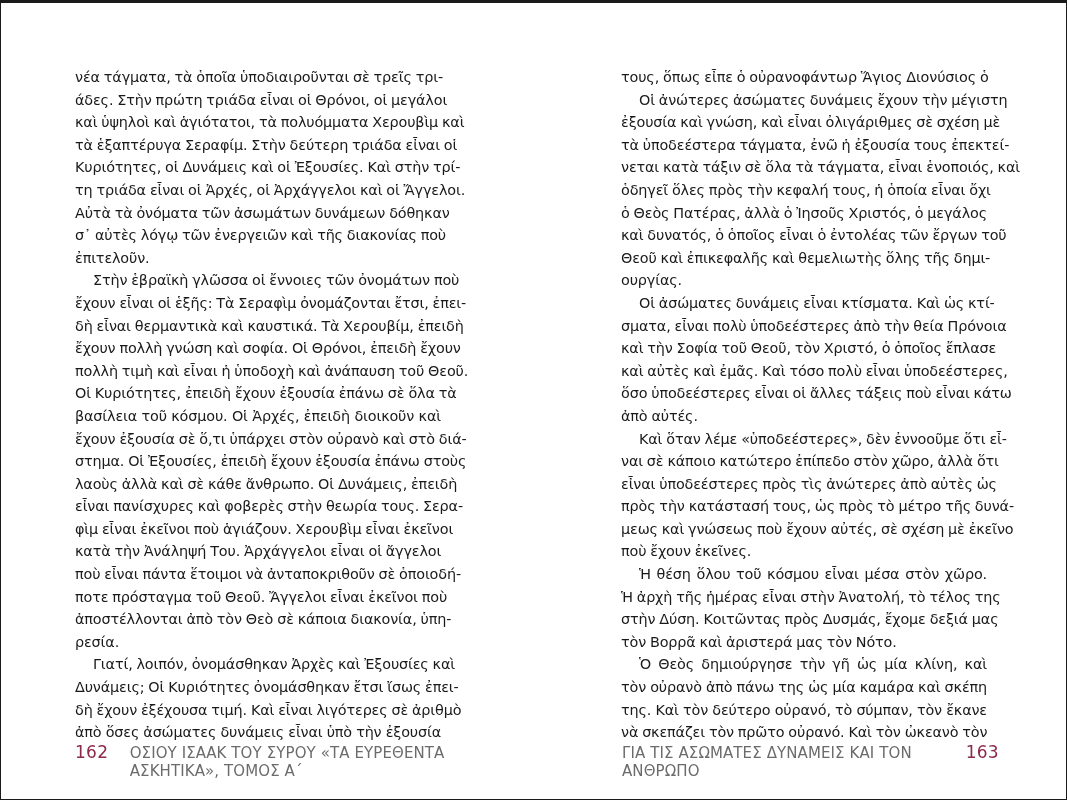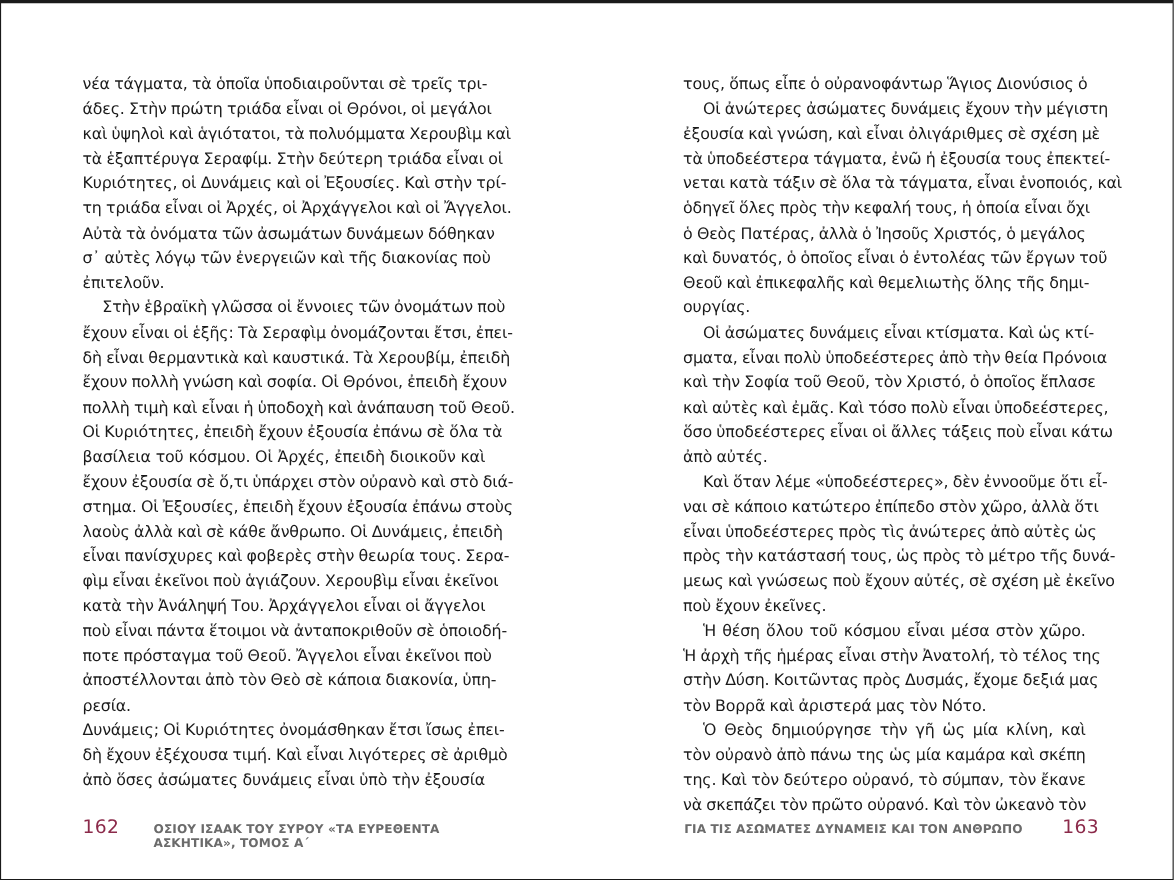--- a/index.html
+++ b/index.html
@@ -65,24 +65,23 @@
     display: flex;
     align-items: baseline;
   }
   .page-number {
     color: #8b2a4a;
     font-size: 17px;
     letter-spacing: 0.3px;
   }
   .running-head {
     color: #6b6b6b;
-    font-size: 11px;
+    font-size: 15px;
     letter-spacing: 0.1px;
     text-transform: uppercase;
-    font-weight: bold;
   }
   .page.left .footer { left: 75px; width: 400px; }
   .page.left .page-number { width: 78px; }
   .page.right .footer { left: 89px; width: 377px; justify-content: space-between; }
 </style>
 </head>
 <body>
 
 <div class="page left">
   <div class="column">
@@ -105,20 +104,21 @@
     <span class="line">ἔχουν ἐξουσία σὲ ὅ,τι ὑπάρχει στὸν οὐρανὸ καὶ στὸ διά-</span>
     <span class="line">στημα. Οἱ Ἐξουσίες, ἐπειδὴ ἔχουν ἐξουσία ἐπάνω στοὺς</span>
     <span class="line">λαοὺς ἀλλὰ καὶ σὲ κάθε ἄνθρωπο. Οἱ Δυνάμεις, ἐπειδὴ</span>
     <span class="line">εἶναι πανίσχυρες καὶ φοβερὲς στὴν θεωρία τους. Σερα-</span>
     <span class="line">φὶμ εἶναι ἐκεῖνοι ποὺ ἁγιάζουν. Χερουβὶμ εἶναι ἐκεῖνοι</span>
     <span class="line">κατὰ τὴν Ἀνάληψή Του. Ἀρχάγγελοι εἶναι οἱ ἄγγελοι</span>
     <span class="line">ποὺ εἶναι πάντα ἕτοιμοι νὰ ἀνταποκριθοῦν σὲ ὁποιοδή-</span>
     <span class="line">ποτε πρόσταγμα τοῦ Θεοῦ. Ἄγγελοι εἶναι ἐκεῖνοι ποὺ</span>
     <span class="line">ἀποστέλλονται ἀπὸ τὸν Θεὸ σὲ κάποια διακονία, ὑπη-</span>
     <span class="line last">ρεσία.</span>
+    <span class="line indent">Γιατί, λοιπόν, ὀνομάσθηκαν Ἀρχὲς καὶ Ἐξουσίες καὶ</span>
     <span class="line">Δυνάμεις; Οἱ Κυριότητες ὀνομάσθηκαν ἔτσι ἴσως ἐπει-</span>
     <span class="line">δὴ ἔχουν ἐξέχουσα τιμή. Καὶ εἶναι λιγότερες σὲ ἀριθμὸ</span>
     <span class="line">ἀπὸ ὅσες ἀσώματες δυνάμεις εἶναι ὑπὸ τὴν ἐξουσία</span>
   </div>
   <div class="footer">
     <span class="page-number">162</span>
     <span class="running-head">ΟΣΙΟΥ ΙΣΑΑΚ ΤΟΥ ΣΥΡΟΥ «ΤΑ ΕΥΡΕΘΕΝΤΑ ΑΣΚΗΤΙΚΑ», ΤΟΜΟΣ Α΄</span>
   </div>
 </div>
 

